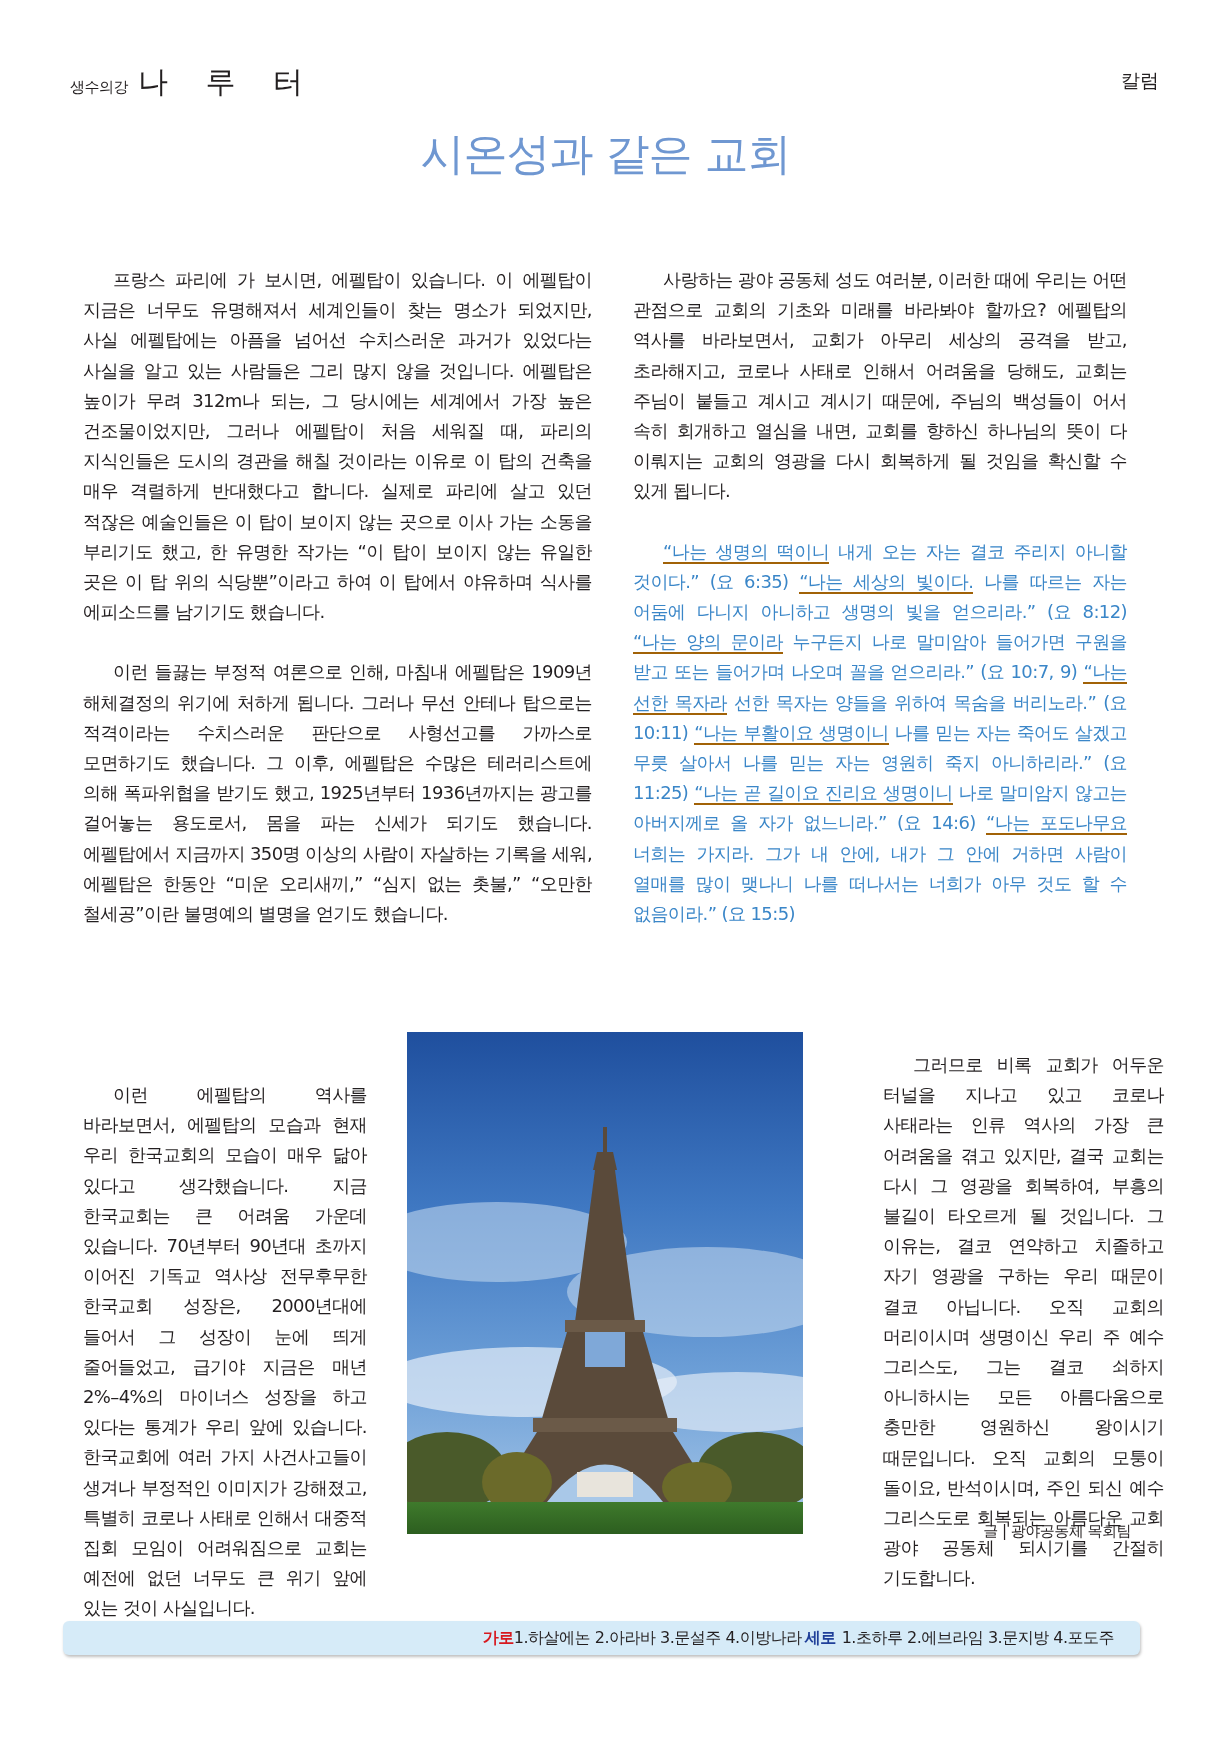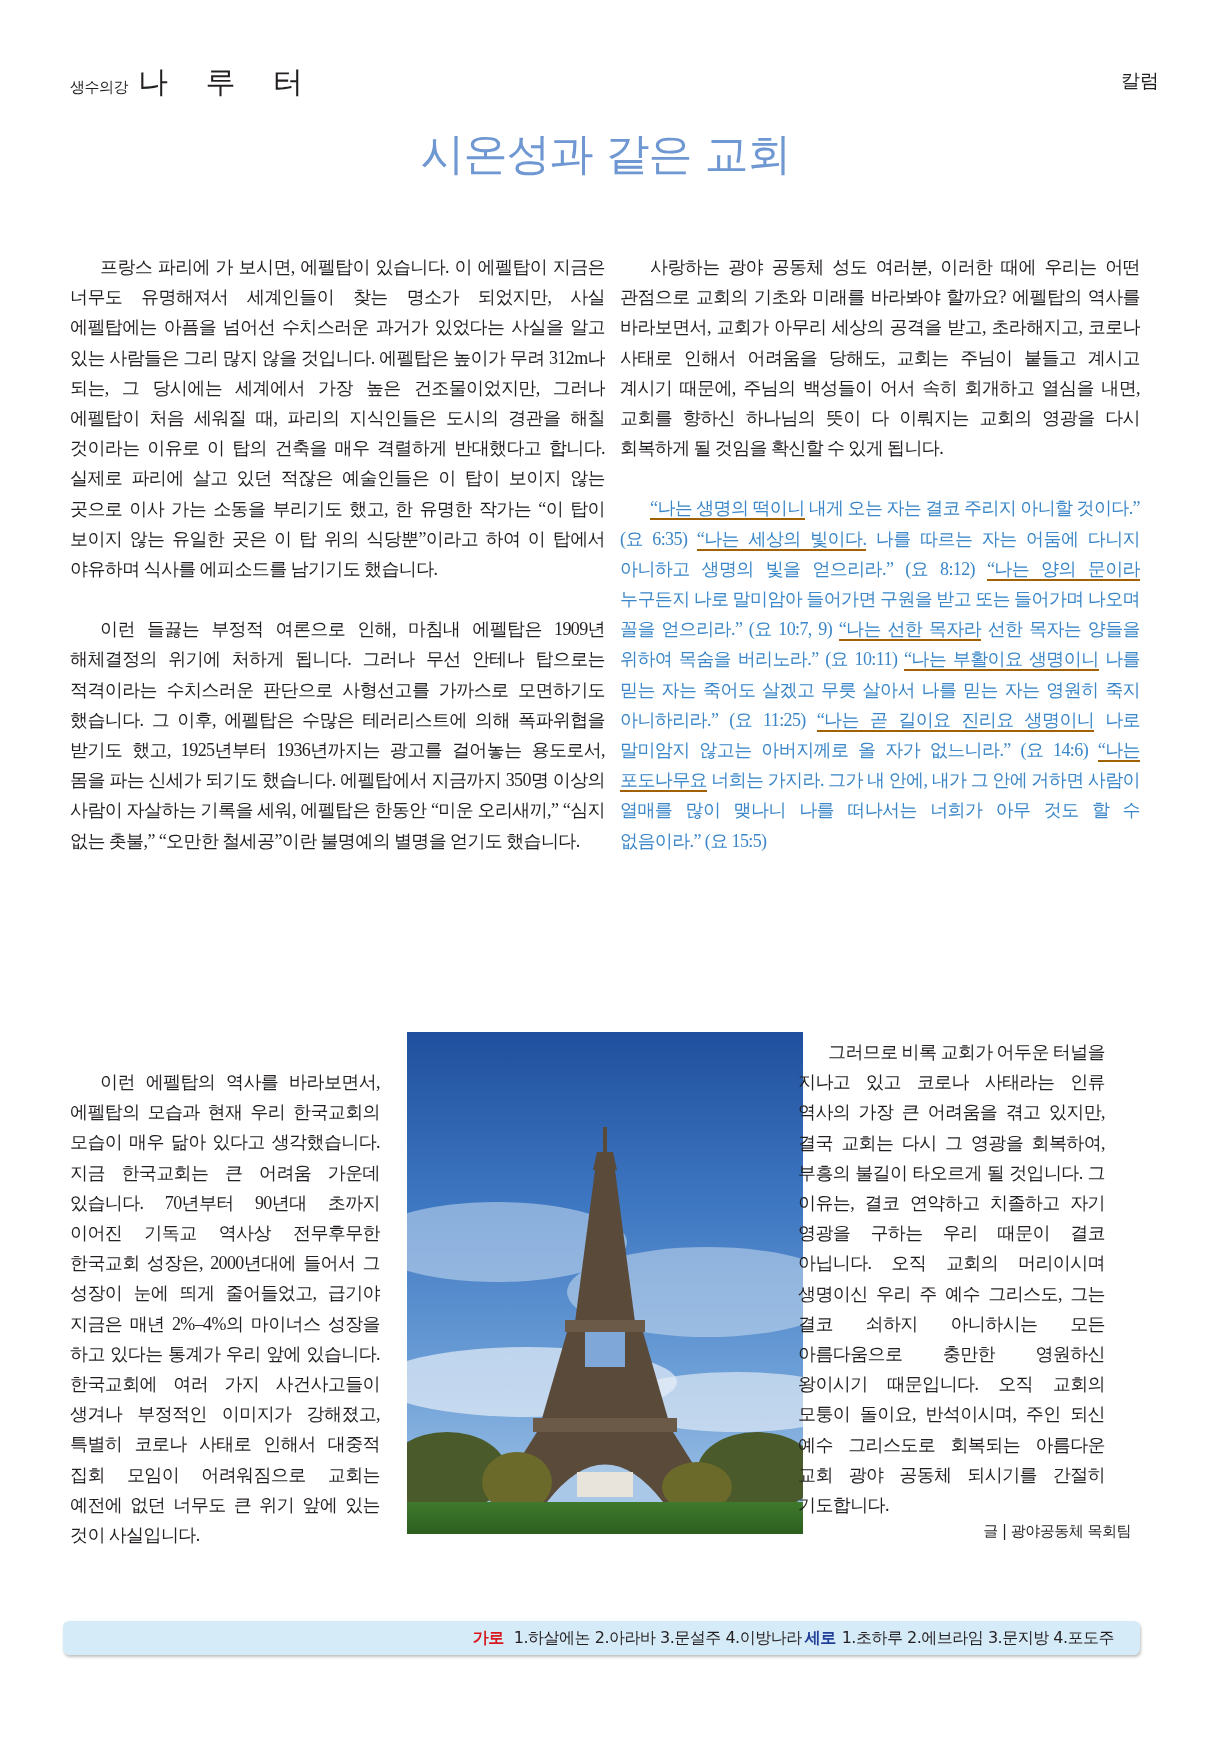--- a/index.html
+++ b/index.html
@@ -6,35 +6,35 @@
   body { width:1211px; height:1754px; position:relative; overflow:hidden;
          font-family:"DejaVu Sans","Liberation Sans",sans-serif; color:#231f20; }
   .header-left { position:absolute; left:70px; top:62px; display:flex; align-items:baseline; }
   .header-sub { font-size:15px; color:#231f20; letter-spacing:-0.5px; }
   .header-title { font-family:"DejaVu Serif","Liberation Serif",serif; font-size:30px; letter-spacing:14px; margin-left:10px; color:#231f20; }
   .header-right { position:absolute; right:52px; top:68px; font-size:19px; }
   .page-title { position:absolute; left:0; right:0; top:125px; text-align:center;
                 font-size:44px; font-weight:normal; color:#6f97d1; letter-spacing:-1px; }
   .col { position:absolute; font-size:18px; line-height:30.2px; letter-spacing:-0.6px;
          text-align:justify; word-break:keep-all; }
-  .col p { margin:0; text-indent:30px;font-family:Liberation Serif, serif; }
+  .col p { margin:13px; text-indent:30px; }
   .col p + p { margin-top:30px; }
   .col-left { left:70px; top:252px; width:535px; }
   .col-left-bottom { left:70px; top:1067px; width:310px; }
   .col-right { left:620px; top:252px; width:520px; }
-  .col-right-bottom { left:798px; top:1037px; width:307px; }
+  .col-right-bottom { left:870px; top:1037px; width:307px; }
   .quote { color:#3a86c8; }
   .quote u { text-decoration:none; border-bottom:2px solid #a16207; }
   .photo { position:absolute; left:407px; top:1032px; width:396px; height:502px; overflow:hidden; }
   .credit { position:absolute; right:80px; top:1522px; font-size:15px; letter-spacing:-0.5px; }
   .answer-bar { position:absolute; left:63px; top:1621px; width:1077px; height:34px;
                 background:#d6ebf8; border-radius:6px; box-shadow:1px 2px 3px rgba(0,0,0,0.25);
                 display:flex; align-items:center; justify-content:flex-end; padding-right:26px; box-sizing:border-box;
                 font-size:16px; letter-spacing:-0.5px; }
-  .ans-label-a { color:#d7191f; font-weight:bold; margin-right:10px; }
+  .ans-label-a { color:#d7191f; font-weight:bold; margin-right:0; }
   .ans-label-d { color:#1f3f99; font-weight:bold; margin-right:6px; margin-left:3px; }
 </style>
 </head>
 <body>
 
 <div class="header-left">
   <span class="header-sub">생수의강</span>
   <span class="header-title">나 루 터</span>
 </div>
 <div class="header-right">칼럼</div>

